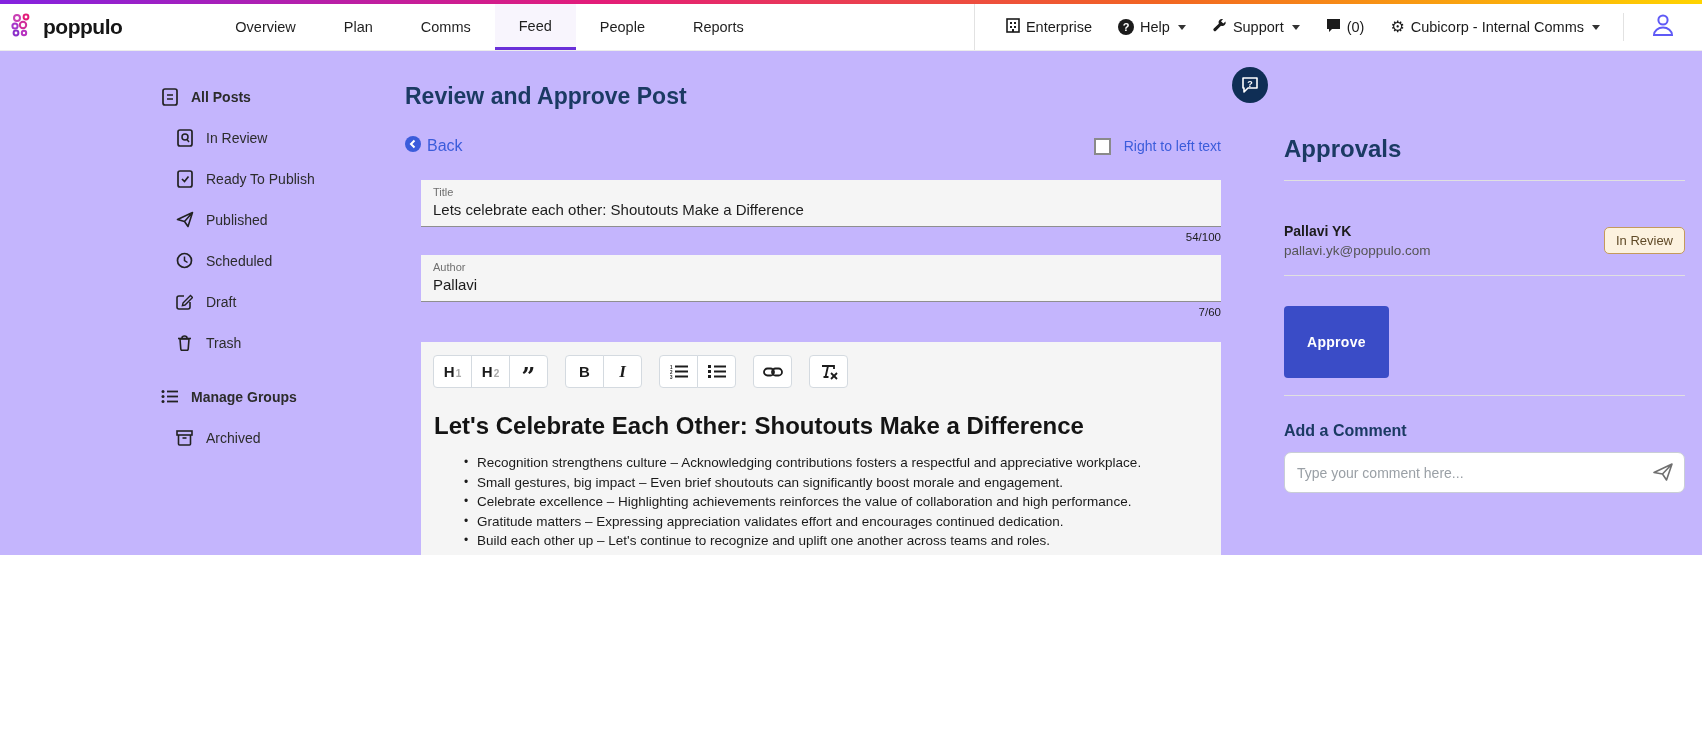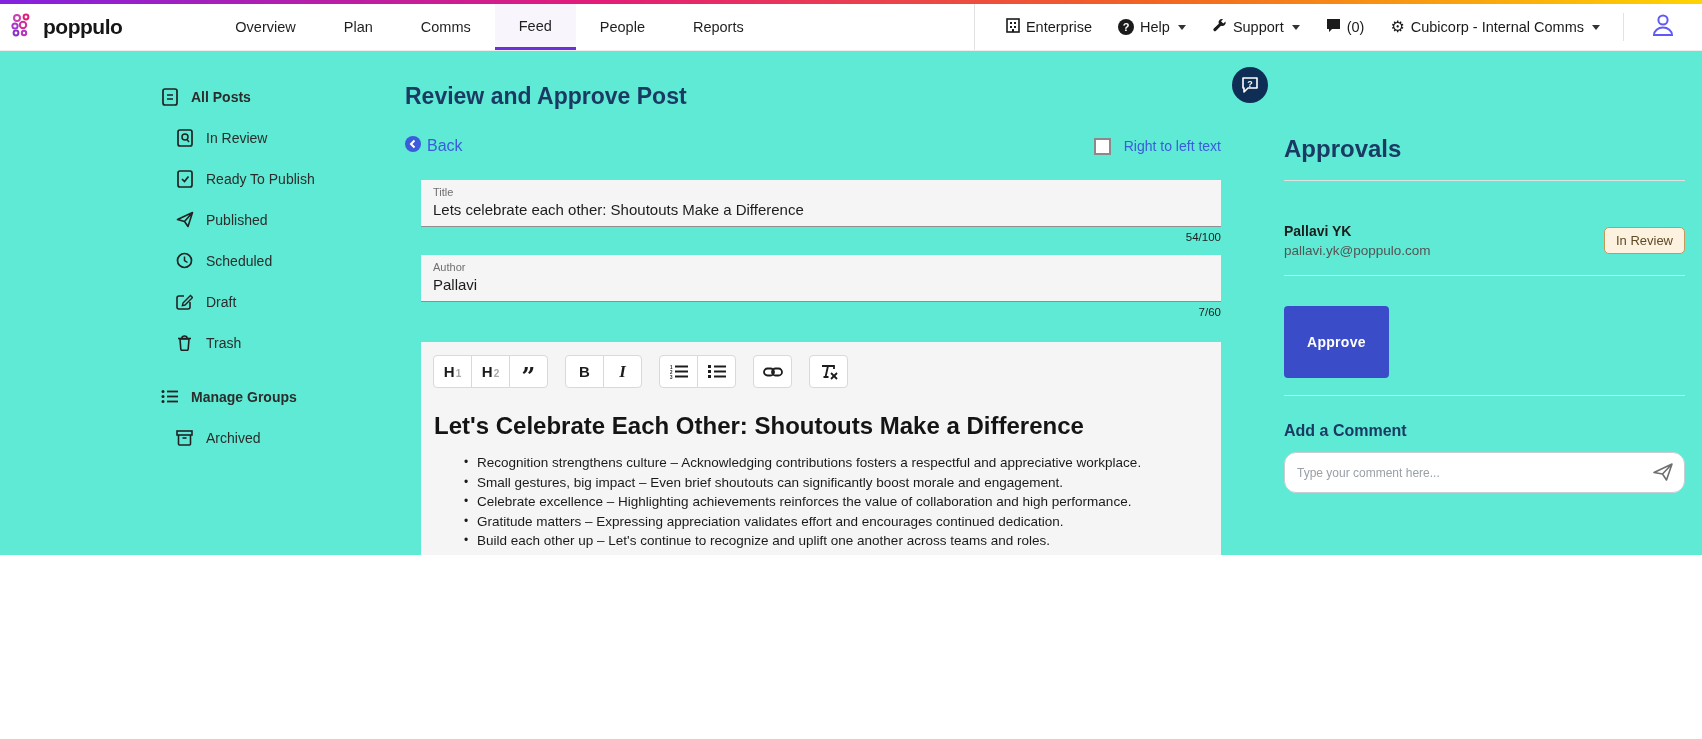--- a/index.html
+++ b/index.html
@@ -5,21 +5,21 @@
   :root{
     --accent-purple:#6a30d9;
     --link-blue:#3b5cdb;
     --approve-blue:#3a4cc7;
     --navy:#1b3a63;
     --radio-pink:#f23076;
   }
   *{box-sizing:border-box;margin:0;padding:0;}
   html,body{width:1702px;height:739px;}
   body{font-family:"Liberation Sans",sans-serif;background:#fff;color:#222;}
-  #app{position:relative;width:1702px;height:555px;background:#5eead4;overflow:hidden;}
+  #app{position:relative;width:1702px;height:555px;background:#c4b5fd;overflow:hidden;}
 
   
   .gradientbar{height:4px;width:100%;
     background:linear-gradient(90deg,#8322e0 0%,#e31c79 35%,#f26522 68%,#ffd400 100%);}
   .topbar{display:flex;align-items:stretch;height:47px;border-bottom:1px solid #ececec;background:#fff;}
   .logo{display:flex;align-items:center;gap:7px;padding:0 14px 0 10px;}
   .logo-text{font-size:21px;font-weight:700;color:#161616;letter-spacing:-0.5px;}
   .nav{display:flex;align-items:stretch;margin-left:75px;}
   .nav-item{display:flex;align-items:center;padding:0 24px;font-size:14.5px;color:#1f1f1f;cursor:pointer;position:relative;}
   .nav-item.active{background:#f8f5fd;border-bottom:3px solid var(--accent-purple);font-weight:400;}
@@ -83,21 +83,21 @@
   .rp-h{font-size:24px;font-weight:700;color:var(--navy);}
   .rp-divider{border:none;border-top:1px solid #e0e0e0;margin-top:17px;}
   .approver-row{display:flex;justify-content:space-between;align-items:center;margin-top:42px;}
   .approver-name{font-size:14px;font-weight:700;color:#1c1c1c;}
   .approver-email{font-size:13.5px;color:#555;margin-top:4px;}
   .badge{font-size:13px;color:#5f4a27;background:#fcf2df;border:1px solid #c49a5c;border-radius:5px;padding:5px 11px;white-space:nowrap;}
   .approve-btn{margin-top:30px;background:var(--approve-blue);color:#fff;font-weight:700;font-size:14px;letter-spacing:0.3px;border:none;border-radius:4px;padding:28px 23px;cursor:pointer;font-family:"Liberation Sans",sans-serif;}
   .comments-h{margin-top:30px;}
   .addcomment-h{font-size:16px;font-weight:700;color:var(--navy);margin-top:26px;}
   .comment-box{position:relative;margin-top:12px;}
-  .comment-input{width:100%;height:41px;border:1px solid #c9ced6;border-radius:12px;padding:0 42px 0 12px;font-size:12px;color:#222;font-family:"Liberation Sans",sans-serif;background:#fff;}
+  .comment-input{width:100%;height:41px;border:1px solid #c9ced6;border-radius:7px;padding:0 42px 0 12px;font-size:14px;color:#222;font-family:"Liberation Sans",sans-serif;background:#fff;}
   .comment-input::placeholder{color:#9aa0a6;}
   .send-ic{position:absolute;right:11px;top:10px;cursor:pointer;}
 </style>
 </head>
 <body>
 
 <div id="app">
 
   <div class="gradientbar"></div>
   <div class="topbar">

